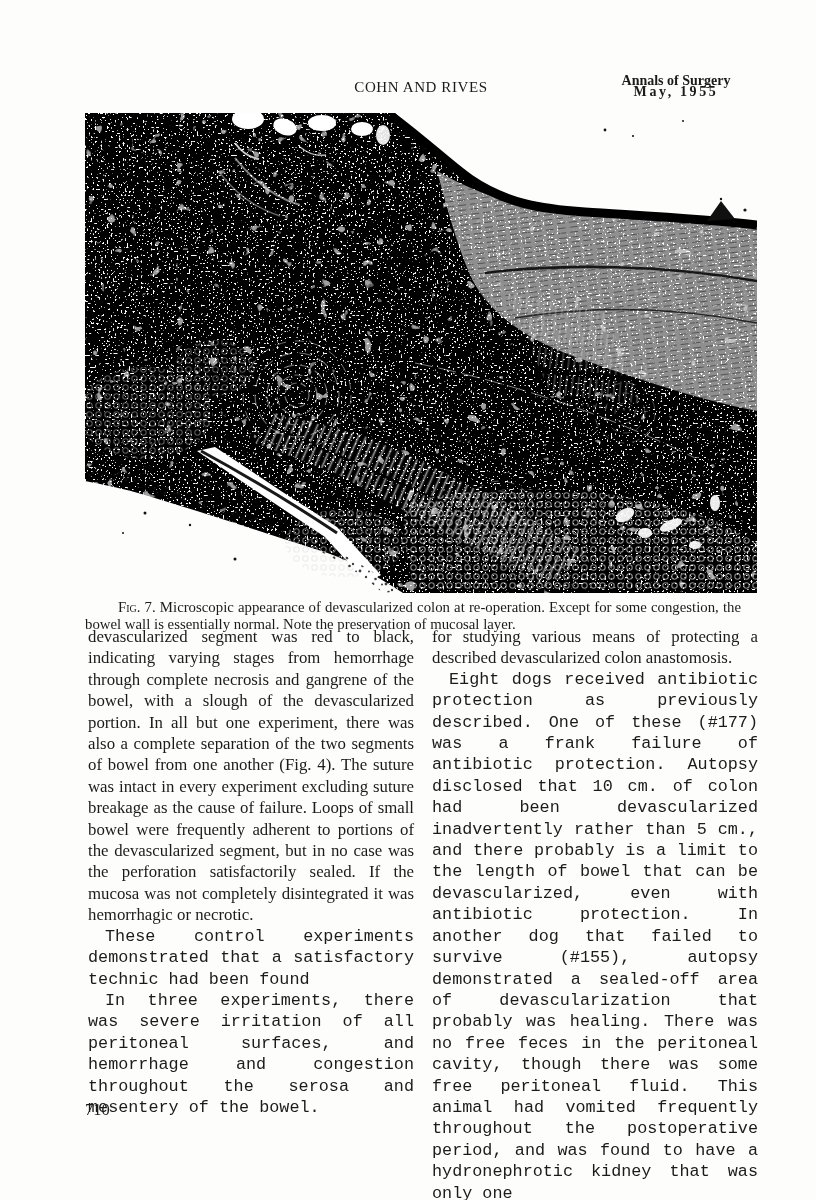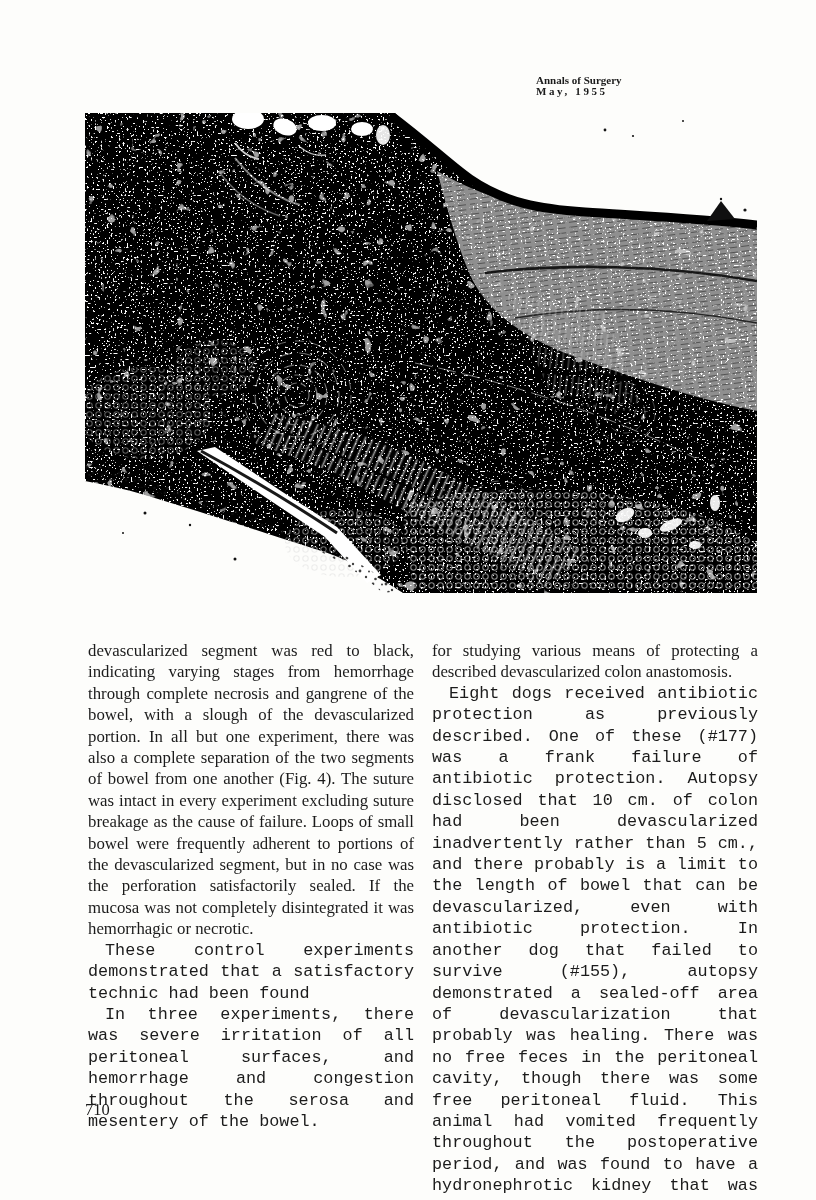--- a/index.html
+++ b/index.html
@@ -7,32 +7,32 @@
   #page {
     position:relative; width:816px; height:1200px; margin:0 auto;
     background:#fdfdfb; color:#1b1b1b; overflow:hidden;
     font-family:"Liberation Serif", serif;
   }
   .running-head {
     position:absolute; left:85px; top:79px; width:672px;
     text-align:center; font-size:15px; letter-spacing:0.6px; font-weight:400;
   }
   .journal-credit {
-    position:absolute; left:536px; top:75px; width:200px; text-align:left;
-    font-size:11px; line-height:11px; font-weight:700;
+    position:absolute; left:576px; top:75px; width:200px; text-align:center;
+    font-size:14px; line-height:11px; font-weight:700;
   }
   .journal-credit .date { letter-spacing:2.6px; font-weight:700; }
   .figure-wrap { position:absolute; left:85px; top:113px; width:672px; height:480px; }
   .figure-wrap svg { display:block; }
   .caption {
     position:absolute; left:85px; top:599px; width:656px;
     font-size:14.8px; line-height:17px; text-align:justify; text-indent:33px; margin:0;
   }
   .caption .fig-label { font-variant:small-caps; }
-  .col { position:absolute; top:640px; width:326px; }
+  .col { position:absolute; top:626px; width:326px; }
   .col-left { left:88px; }
   .col-right { left:432px; }
   .col p {
     margin:0; font-size:16.8px; line-height:21.4px;
     text-align:justify; hyphens:none;
   }
   .col p.indent { text-indent:17px;font-family:Liberation Mono, monospace; }
   .sec-heading {
     margin:10px 0 8px 0; text-align:center;
     font-size:12.8px; font-weight:700; letter-spacing:1.3px; word-spacing:4px;
@@ -40,20 +40,21 @@
   .page-number {
     position:absolute; left:85px; top:1100px; width:672px;
     text-align:left; font-size:16.5px;
   }
 </style>
 </head>
 <body>
 
 <div id="page">
 
+  <div class="running-head">COHN AND RIVES</div>
 
   <div class="journal-credit">
     <div>Annals of Surgery</div>
     <div class="date">May, 1955</div>
   </div>
 
   <div class="figure-wrap">
     <svg width="672" height="480" viewBox="0 0 672 480" xmlns="http://www.w3.org/2000/svg">
       <defs>
         <filter id="speck" x="-4%" y="-4%" width="108%" height="108%">
@@ -195,20 +196,21 @@
         <circle cx="520" cy="17" r="1.4"></circle>
           <circle cx="548" cy="23" r="1.1"></circle>
         <circle cx="598" cy="8" r="1"></circle>
           <circle cx="660" cy="97" r="1.6"></circle>
         <circle cx="636" cy="86" r="1.2"></circle>
         <path d="M622,108 L636,88 L650,106 Z" fill="#101010"></path>
       </g>
     </svg>
   </div>
 
+  <p class="caption"><span class="fig-label">Fig. 7.</span>&nbsp;<span>Microscopic appearance of devascularized colon at re-operation. Except for some congestion, the bowel wall is essentially normal. Note the preservation of mucosal layer.</span></p>
 
   <div class="col col-left">
     <p>devascularized segment was red to black, indicating varying stages from hemorrhage through complete necrosis and gangrene of the bowel, with a slough of the devascularized portion. In all but one experiment, there was also a complete separation of the two segments of bowel from one another (Fig. 4). The suture was intact in every experiment excluding suture breakage as the cause of failure. Loops of small bowel were frequently adherent to portions of the devascularized segment, but in no case was the perforation satisfactorily sealed. If the mucosa was not completely disintegrated it was hemorrhagic or necrotic.</p>
     <p class="indent">These control experiments demonstrated that a satisfactory technic had been found</p>
     <p class="indent">In three experiments, there was severe irritation of all peritoneal surfaces, and hemorrhage and congestion throughout the serosa and mesentery of the bowel.</p>
   </div>
 
   <div class="col col-right">
     <p>for studying various means of protecting a described devascularized colon anastomosis.</p>
     <p class="indent">Eight dogs received antibiotic protection as previously described. One of these (#177) was a frank failure of antibiotic protection. Autopsy disclosed that 10 cm. of colon had been devascularized inadvertently rather than 5 cm., and there probably is a limit to the length of bowel that can be devascularized, even with antibiotic protection. In another dog that failed to survive (#155), autopsy demonstrated a sealed-off area of devascularization that probably was healing. There was no free feces in the peritoneal cavity, though there was some free peritoneal fluid. This animal had vomited frequently throughout the postoperative period, and was found to have a hydronephrotic kidney that was only one</p>

